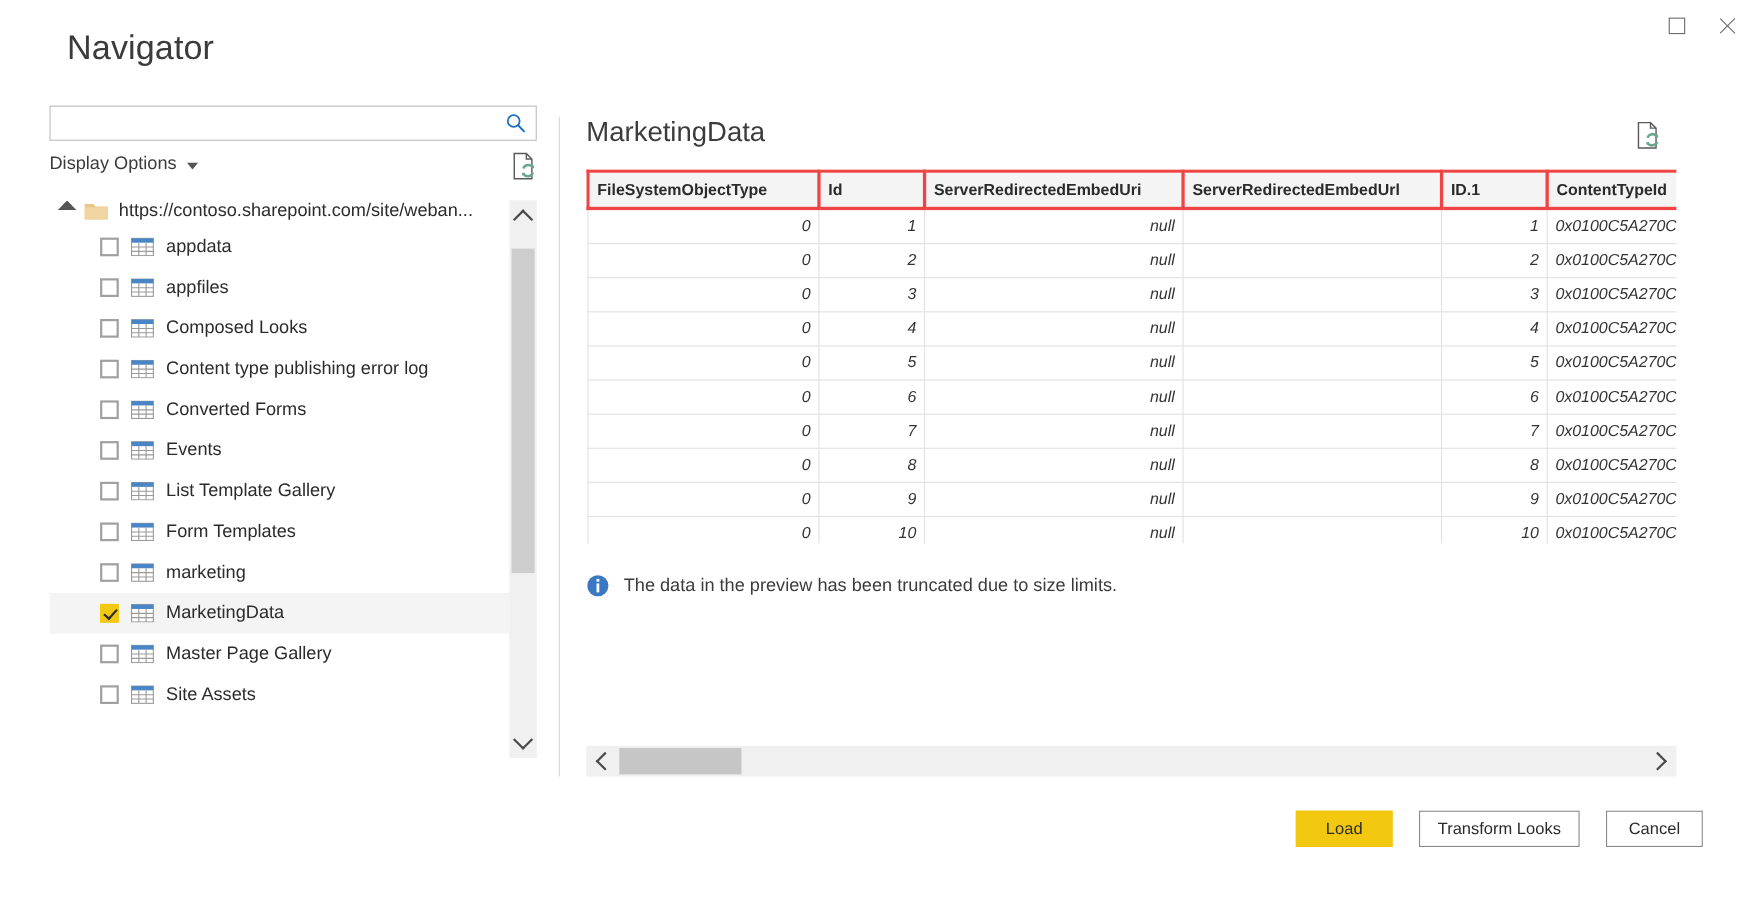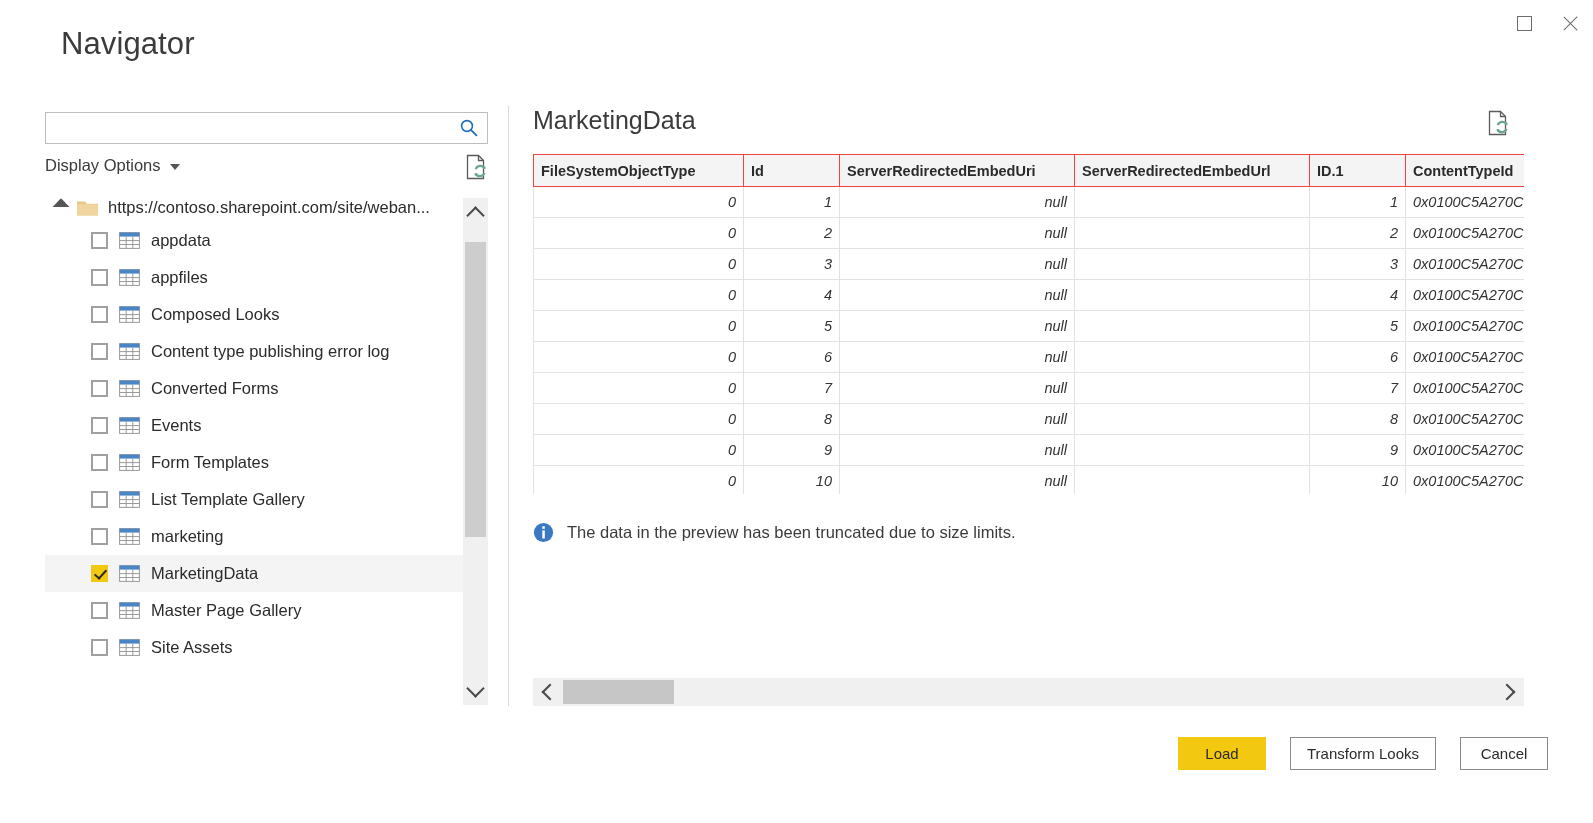--- a/index.html
+++ b/index.html
@@ -67,21 +67,21 @@
     font-size: 31px;
     font-weight: 400;
     color: #3b3b3b;
     letter-spacing: 0.1px;
   }
 
   
   .left-panel {
     position: absolute;
     left: 45px;
-    top: 112px;
+    top: 96px;
     width: 443px;
     text-decoration: underline;
   }
   .search-row {
     position: relative;
     width: 443px;
     height: 32px;
     border: 1px solid #bdbdbd;
     box-sizing: border-box;
     background: #fff;
@@ -299,21 +299,21 @@
     overflow: hidden;
   }
   table.preview-table {
     border-collapse: collapse;
     table-layout: fixed;
     width: 1200px;
     font-size: 14.5px;
   }
   table.preview-table th {
     background: #f4f4f4;
-    border: 1px solid #ef4444;
+    border: 3px solid #ef4444;
     height: 31px;
     padding: 0 7px;
     text-align: left;
     font-weight: bold;
     color: #2b2b2b;
     white-space: nowrap;
     overflow: hidden;
     font-size: 14.5px;
   }
   table.preview-table td {
@@ -556,35 +556,35 @@
             <span style="display: flex;">
               <svg class="table-icon" viewBox="0 0 21 17">
                 <rect x="0.6" y="0.6" width="19.8" height="15.8" fill="#ffffff" stroke="#9a9a9a" stroke-width="1"></rect>
                 <rect x="0.6" y="0.6" width="19.8" height="4" fill="#4a86c5"></rect>
                 <line x1="7.2" y1="4.6" x2="7.2" y2="16.4" stroke="#9a9a9a" stroke-width="1"></line>
                 <line x1="13.8" y1="4.6" x2="13.8" y2="16.4" stroke="#9a9a9a" stroke-width="1"></line>
                 <line x1="0.6" y1="8.6" x2="20.4" y2="8.6" stroke="#9a9a9a" stroke-width="1"></line>
                 <line x1="0.6" y1="12.5" x2="20.4" y2="12.5" stroke="#9a9a9a" stroke-width="1"></line>
               </svg>
             </span>
+            <span class="tree-item-label">List Template Gallery</span>
+          </div>
+          <div class="tree-item">
+            <span class="tree-checkbox"></span>
+            <span style="display: flex;">
+              <svg class="table-icon" viewBox="0 0 21 17">
+                <rect x="0.6" y="0.6" width="19.8" height="15.8" fill="#ffffff" stroke="#9a9a9a" stroke-width="1"></rect>
+                <rect x="0.6" y="0.6" width="19.8" height="4" fill="#4a86c5"></rect>
+                <line x1="7.2" y1="4.6" x2="7.2" y2="16.4" stroke="#9a9a9a" stroke-width="1"></line>
+                <line x1="13.8" y1="4.6" x2="13.8" y2="16.4" stroke="#9a9a9a" stroke-width="1"></line>
+                <line x1="0.6" y1="8.6" x2="20.4" y2="8.6" stroke="#9a9a9a" stroke-width="1"></line>
+                <line x1="0.6" y1="12.5" x2="20.4" y2="12.5" stroke="#9a9a9a" stroke-width="1"></line>
+              </svg>
+            </span>
             <span class="tree-item-label">Form Templates</span>
-          </div>
-          <div class="tree-item">
-            <span class="tree-checkbox"></span>
-            <span style="display: flex;">
-              <svg class="table-icon" viewBox="0 0 21 17">
-                <rect x="0.6" y="0.6" width="19.8" height="15.8" fill="#ffffff" stroke="#9a9a9a" stroke-width="1"></rect>
-                <rect x="0.6" y="0.6" width="19.8" height="4" fill="#4a86c5"></rect>
-                <line x1="7.2" y1="4.6" x2="7.2" y2="16.4" stroke="#9a9a9a" stroke-width="1"></line>
-                <line x1="13.8" y1="4.6" x2="13.8" y2="16.4" stroke="#9a9a9a" stroke-width="1"></line>
-                <line x1="0.6" y1="8.6" x2="20.4" y2="8.6" stroke="#9a9a9a" stroke-width="1"></line>
-                <line x1="0.6" y1="12.5" x2="20.4" y2="12.5" stroke="#9a9a9a" stroke-width="1"></line>
-              </svg>
-            </span>
-            <span class="tree-item-label">List Template Gallery</span>
           </div>
           <div class="tree-item">
             <span class="tree-checkbox"></span>
             <span style="display: flex;">
               <svg class="table-icon" viewBox="0 0 21 17">
                 <rect x="0.6" y="0.6" width="19.8" height="15.8" fill="#ffffff" stroke="#9a9a9a" stroke-width="1"></rect>
                 <rect x="0.6" y="0.6" width="19.8" height="4" fill="#4a86c5"></rect>
                 <line x1="7.2" y1="4.6" x2="7.2" y2="16.4" stroke="#9a9a9a" stroke-width="1"></line>
                 <line x1="13.8" y1="4.6" x2="13.8" y2="16.4" stroke="#9a9a9a" stroke-width="1"></line>
                 <line x1="0.6" y1="8.6" x2="20.4" y2="8.6" stroke="#9a9a9a" stroke-width="1"></line>

